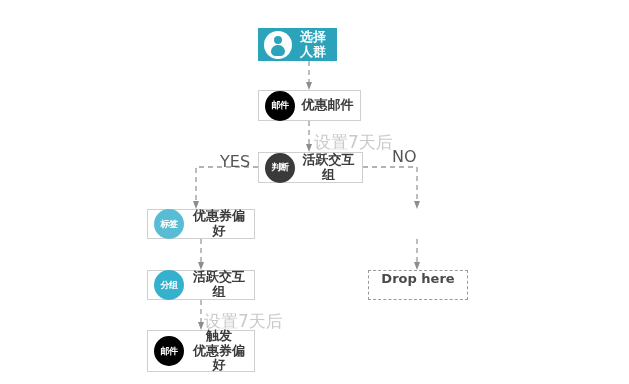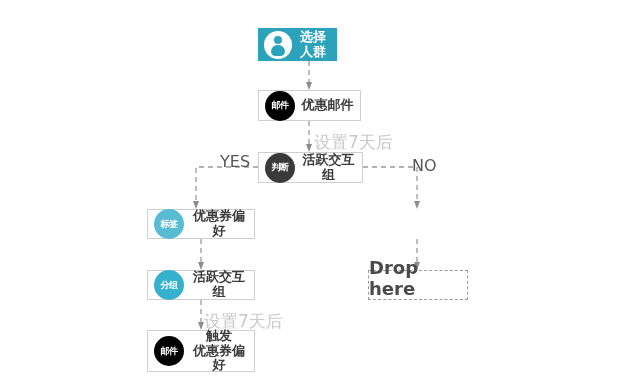--- a/index.html
+++ b/index.html
@@ -106,23 +106,23 @@
     height: 11px;
     border-radius: 7px 7px 5px 5px;
     background: #2ba3bb;
   }
   .drop-zone {
     position: absolute;
     box-sizing: border-box;
     border: 1px dashed #9a9a9a;
     background: #ffffff;
     display: flex;
-    align-items: flex-end;
+    align-items: flex-start;
     justify-content: center;
-    font-size: 18px;
+    font-size: 13px;
     font-weight: bold;
     color: #4a4a4a;
   }
   .edge-label {
     position: absolute;
     font-size: 17px;
     color: #c9c9c9;
     white-space: nowrap;
   }
   .branch-label {
@@ -189,18 +189,18 @@
     <span class="node-label">触发
 优惠券偏好</span>
   </div>
 
 
   <div class="drop-zone" style="left:368px; top:270px; width:100px; height:30px;">
     <span>Drop here</span>
   </div>
 
   <span class="branch-label" style="left:220px; top:152px;">YES</span>
-  <span class="branch-label" style="left:392px; top:156px;margin-left:20px;">NO</span>
+  <span class="branch-label" style="left:392px; top:147px;">NO</span>
 
   <span class="edge-label" style="left:314px; top:131px;">设置7天后</span>
   <span class="edge-label" style="left:204px; top:310px;">设置7天后</span>
 
 </div>
 
 </body></html>

